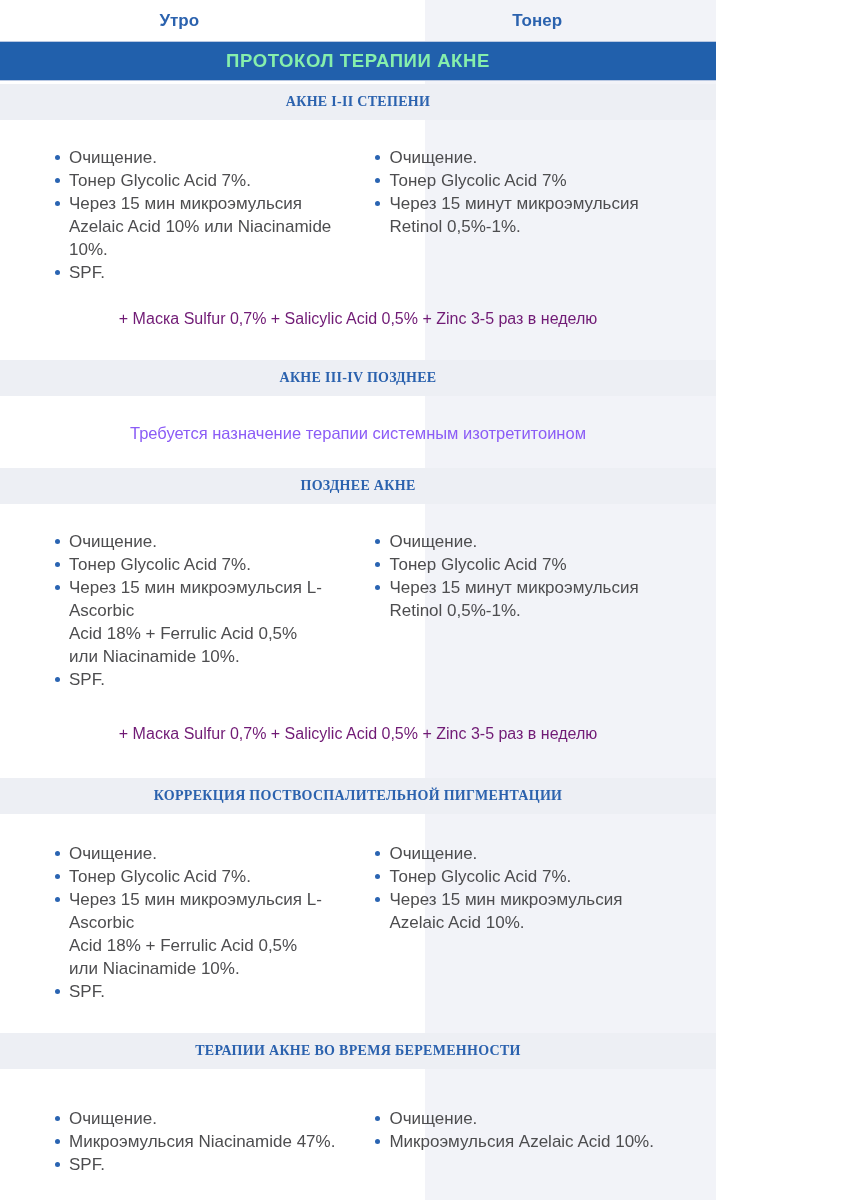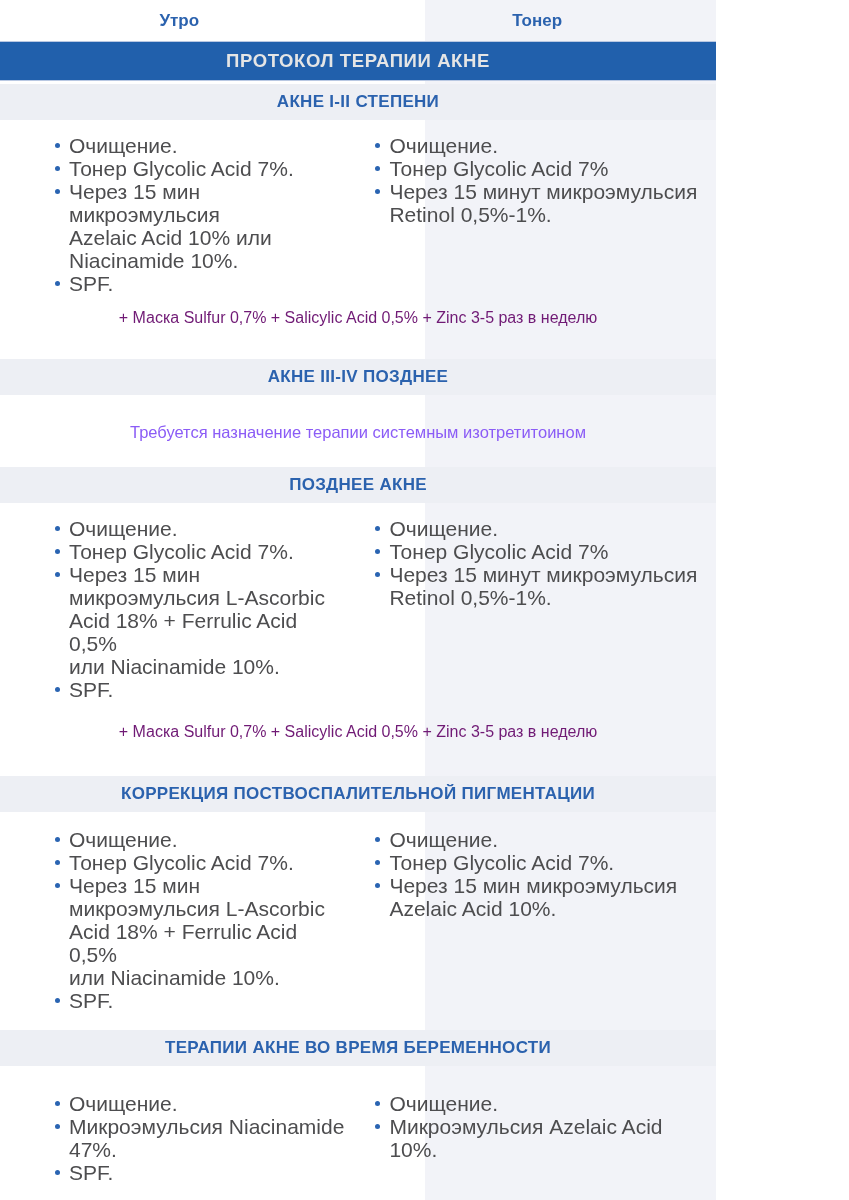--- a/index.html
+++ b/index.html
@@ -6,33 +6,33 @@
   body{font-family:"Liberation Sans","DejaVu Sans",sans-serif;background:#ffffff;}
   .page{position:relative;width:716px;height:1200px;background:#ffffff;overflow:hidden;}
   .evening-bg{position:absolute;left:425px;top:0;width:424px;height:1200px;background:#f2f3f8;}
   .content{position:relative;z-index:1;}
 
   .col-headers{display:flex;height:42px;}
   .col-h{width:425px;display:flex;align-items:center;justify-content:center;
          font-weight:bold;font-size:17px;color:#2b62ae;}
   .col-h.evening{width:424px;}
 
-  .title-band{height:38px;background:#2160ac;color:#e5e5e5;display:flex;align-items:center;
+  .title-band{height:38px;background:#2160ac;color:#86efac;display:flex;align-items:center;
               justify-content:center;font-weight:bold;font-size:18.5px;letter-spacing:.6px;
               box-shadow:0 0 0 1px #b9c8e2;}
   .gap4{height:4px;}
 
   .section-band{height:36px;background:#edeff4;display:flex;align-items:center;justify-content:center;
-                font-weight:bold;font-size:17px;color:#2b62ae;letter-spacing:.3px;}
+                font-weight:bold;font-size:14px;color:#2b62ae;letter-spacing:.3px;font-family:Liberation Serif, serif;}
 
   .cols{display:flex;}
   .col-m{width:425px;box-sizing:border-box;}
   .col-e{width:424px;box-sizing:border-box;}
 
-  ul.list{list-style:none;margin:4px;padding:0;font-size:21px;line-height:23px;color:#4d4d4f;}
+  ul.list{list-style:none;margin:16px;padding:0;font-size:17px;line-height:23px;color:#4d4d4f;}
   .col-m ul.list{margin-left:55px;margin-right:14px;}
   .col-e ul.list{margin-left:17px;margin-right:14px;}
   ul.list li{position:relative;padding-left:14px;white-space:pre-line;}
   ul.list li::before{content:"";position:absolute;left:0;top:9px;width:5px;height:5px;
                      border-radius:50%;background:#2a64b2;}
 
   .plus-line{text-align:center;font-size:16px;line-height:26px;color:#701a75;}
   .note-line{text-align:center;font-size:16.5px;line-height:26px;color:#8b5cf6;}
 
   .block1{padding-top:10px;padding-bottom:28px;}

